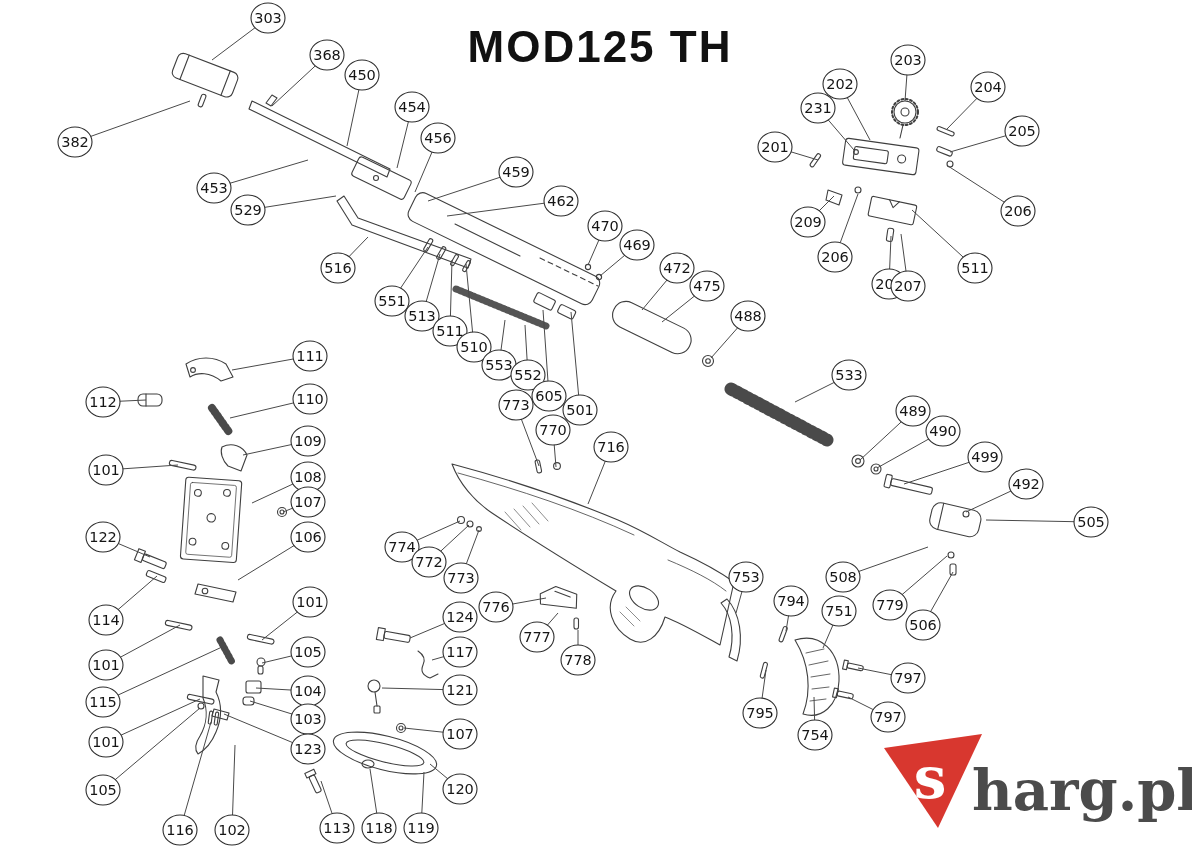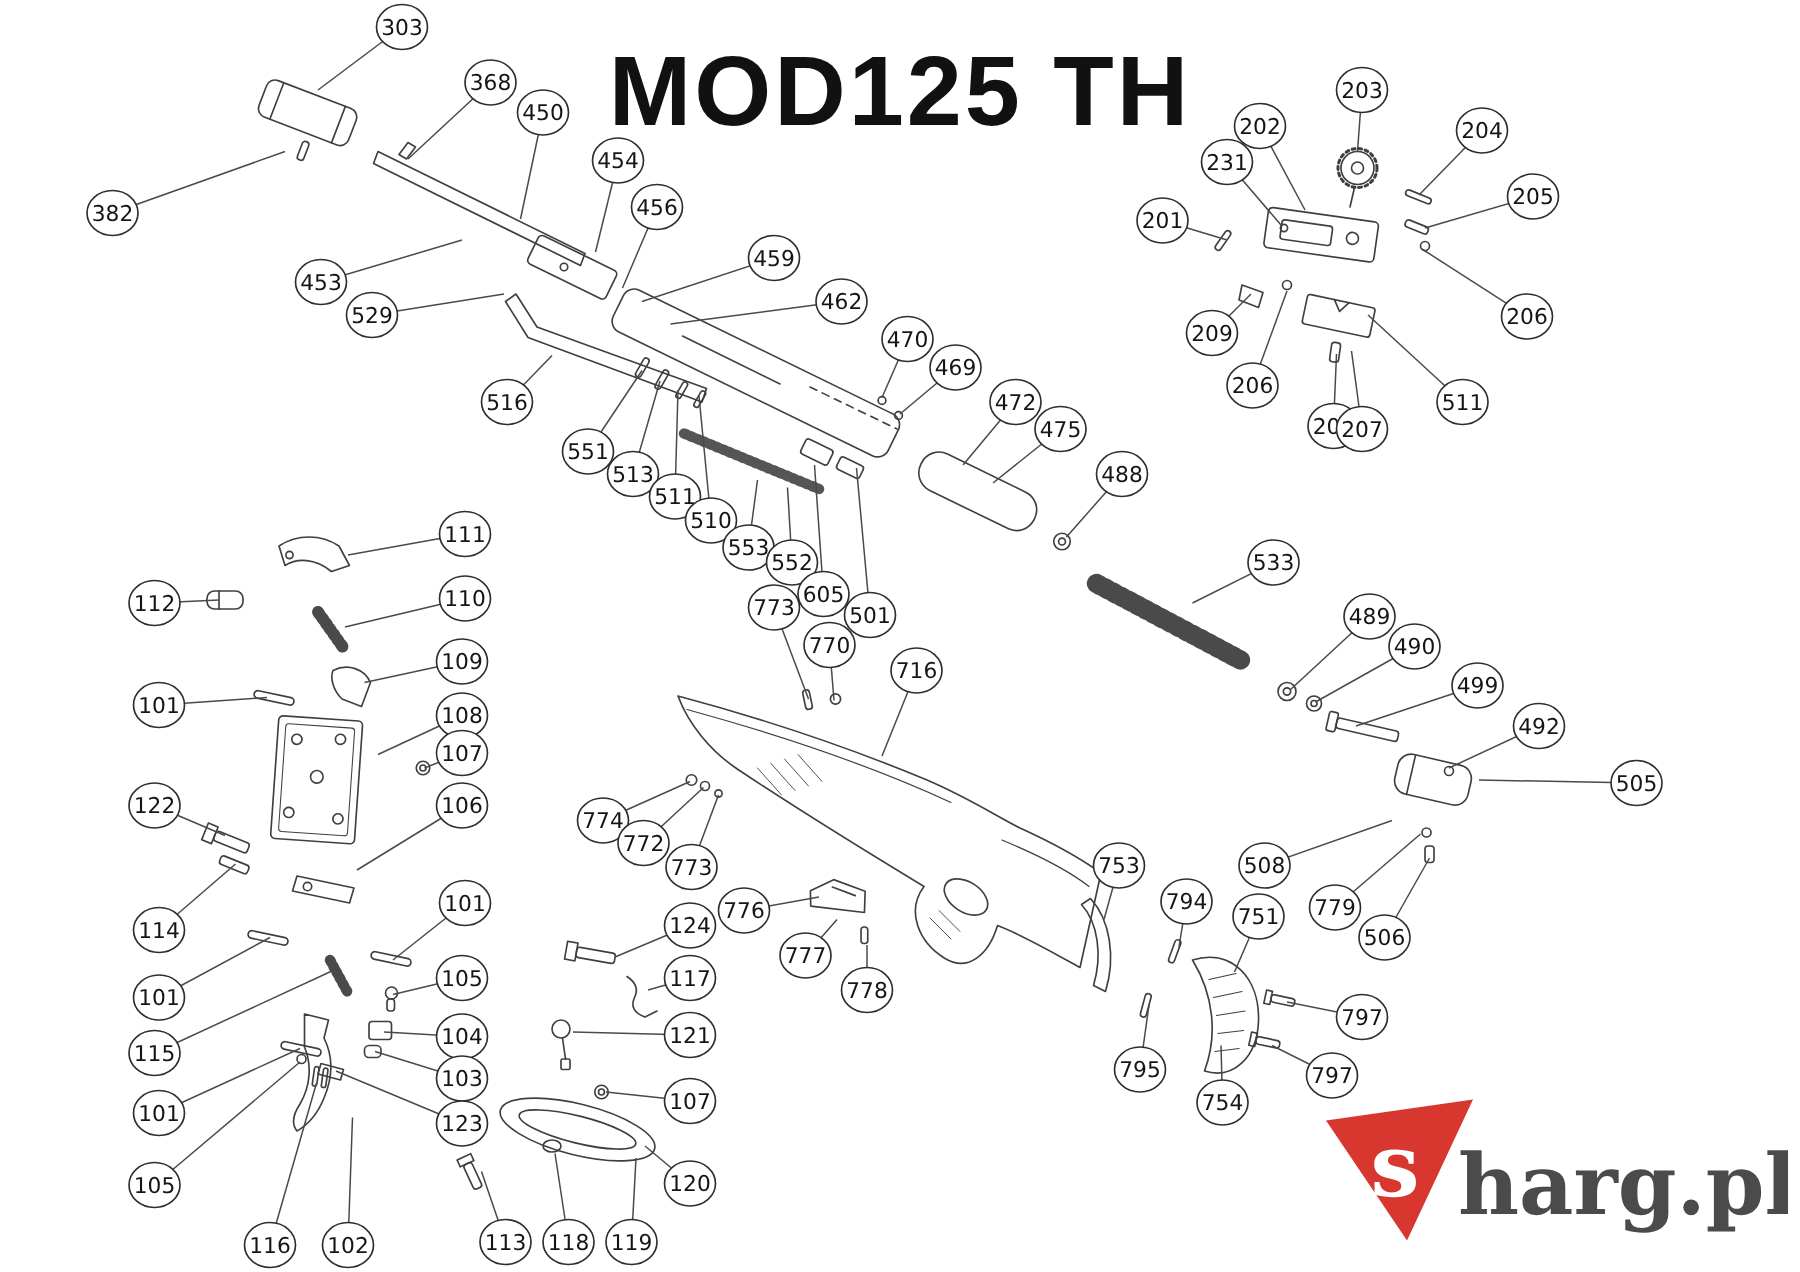--- a/index.html
+++ b/index.html
@@ -2,21 +2,21 @@
 <html><head>
 <meta charset="utf-8">
 <style>
   html,body{margin:0;padding:0;}
   body{
     width:1200px;height:848px;background:#ffffff;position:relative;
     font-family:"Liberation Sans",sans-serif;overflow:hidden;
   }
   .page-title{
     position:absolute;top:22px;left:50%;transform:translateX(-50%);
-    margin:0;font-size:66px;font-weight:bold;letter-spacing:2px;color:#111;
+    margin:0;font-size:44px;font-weight:bold;letter-spacing:2px;color:#111;
     font-family:"Liberation Sans",sans-serif;white-space:nowrap;z-index:3;
   }
   #diagram{position:absolute;top:0;left:0;z-index:1;}
   #diagram .leader{stroke:#4a4a4a;stroke-width:1;}
   #diagram .bubble{fill:#ffffff;stroke:#2e2e2e;stroke-width:1.1;}
   #diagram .num{
     font-family:"DejaVu Sans","Liberation Sans",sans-serif;
     font-size:14.5px;fill:#151515;text-anchor:middle;
   }
   .brand-logo{position:absolute;right:8px;bottom:12px;z-index:3;}

